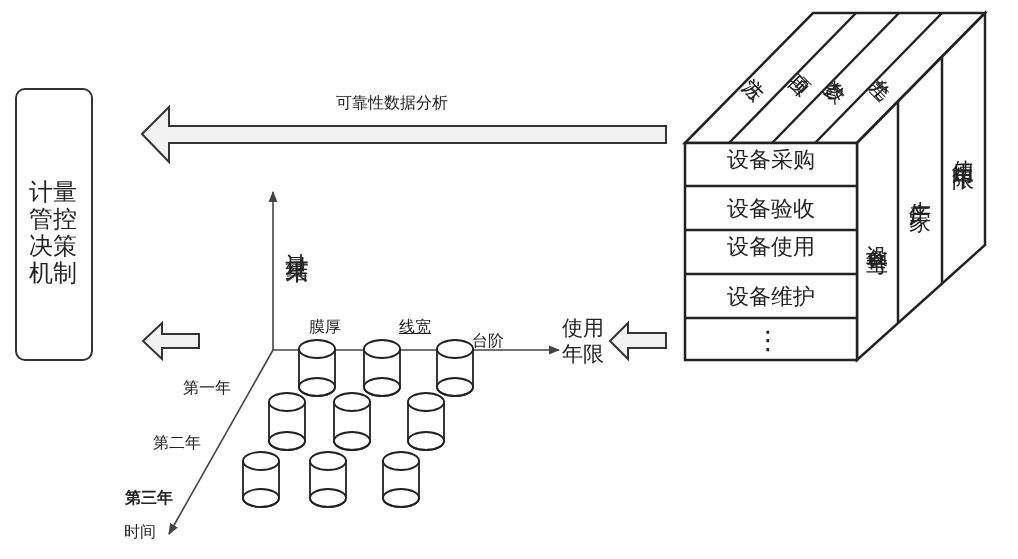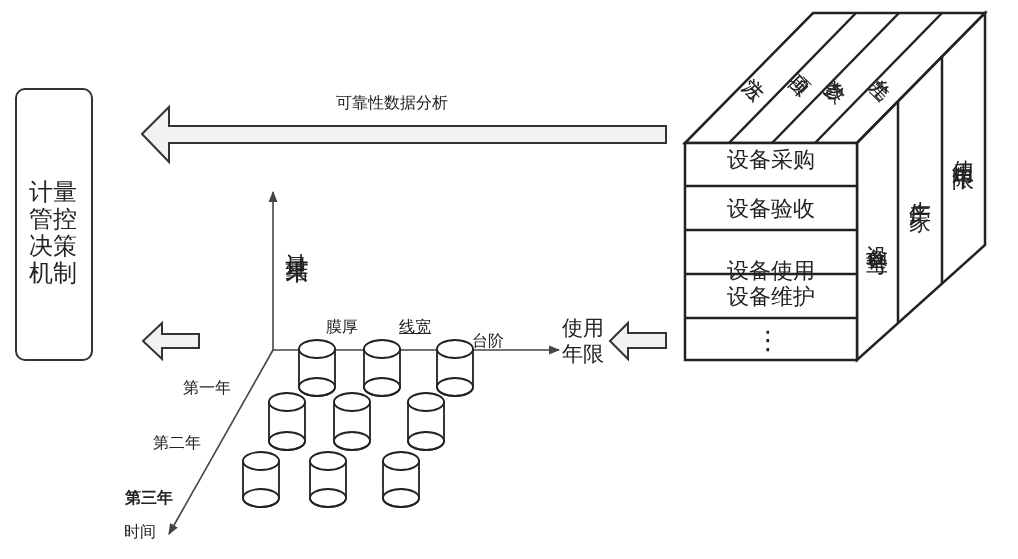--- a/index.html
+++ b/index.html
@@ -107,31 +107,31 @@
 <div class="lbl wrap2 leftbox-text" style="left:54px; top:233px;">计量管控决策机制</div>
 
 <div class="lbl f21" style="left:392px; top:103px;">可靠性数据分析</div>
 
 <div class="lbl f23 vert" style="left:297px; top:241px;">计量结果</div>
 
 <div class="lbl wrap2 param-text" style="left:585px; top:341px;">使用年限</div>
 
 <div class="lbl f21" style="left:140px; top:532px;text-align:center;">时间</div>
 
-<div class="lbl f21" style="left:342px; top:327px;">膜厚</div>
+<div class="lbl f21" style="left:325px; top:327px;">膜厚</div>
 <div class="lbl f21" style="left:415px; top:327px;text-decoration:underline;">线宽</div>
 <div class="lbl f21" style="left:488px; top:341px;">台阶</div>
 
 <div class="lbl f21" style="left:207px; top:388px;">第一年</div>
 <div class="lbl f21" style="left:177px; top:443px;text-align:center;">第二年</div>
 <div class="lbl f21" style="left:149px; top:498px;font-weight:bold;">第三年</div>
 
 <div class="lbl f22" style="left:771px; top:160px;">设备采购</div>
 <div class="lbl f22" style="left:771px; top:209px;">设备验收</div>
-<div class="lbl f22" style="left:771px; top:271px;">设备使用</div>
+<div class="lbl f22" style="left:771px; top:247px;">设备使用</div>
 <div class="lbl f22" style="left:771px; top:297px;">设备维护</div>
 <div class="lbl dots" style="left:768px; top:340px;">⋮</div>
 
 <div class="lbl vert rot45" style="left:772px; top:72px;">方法</div>
 <div class="lbl vert rot45" style="left:816px; top:69px;">项目</div>
 <div class="lbl vert rot45" style="left:853px; top:75px;">参数</div>
 <div class="lbl vert rot45" style="left:898px; top:72px;">允差</div>
 
 <div class="lbl f22 vert" style="left:877px; top:234px;">设备型号</div>
 <div class="lbl f22 vert" style="left:920px; top:189px;">生产厂家</div>

